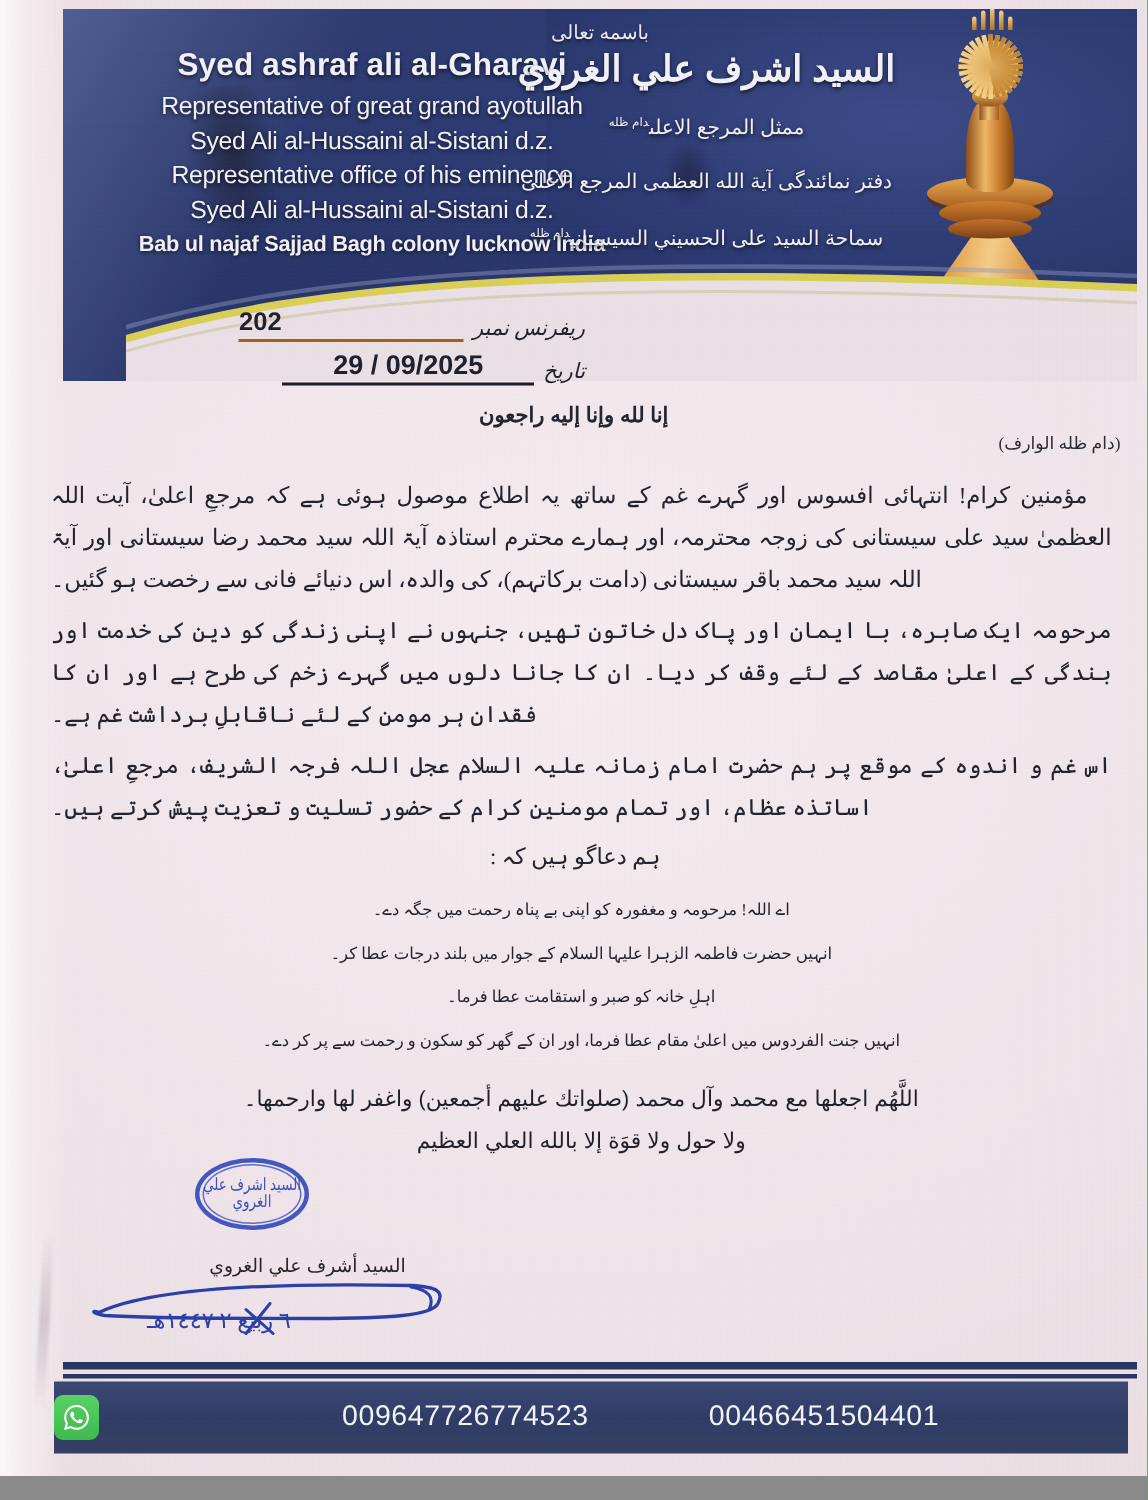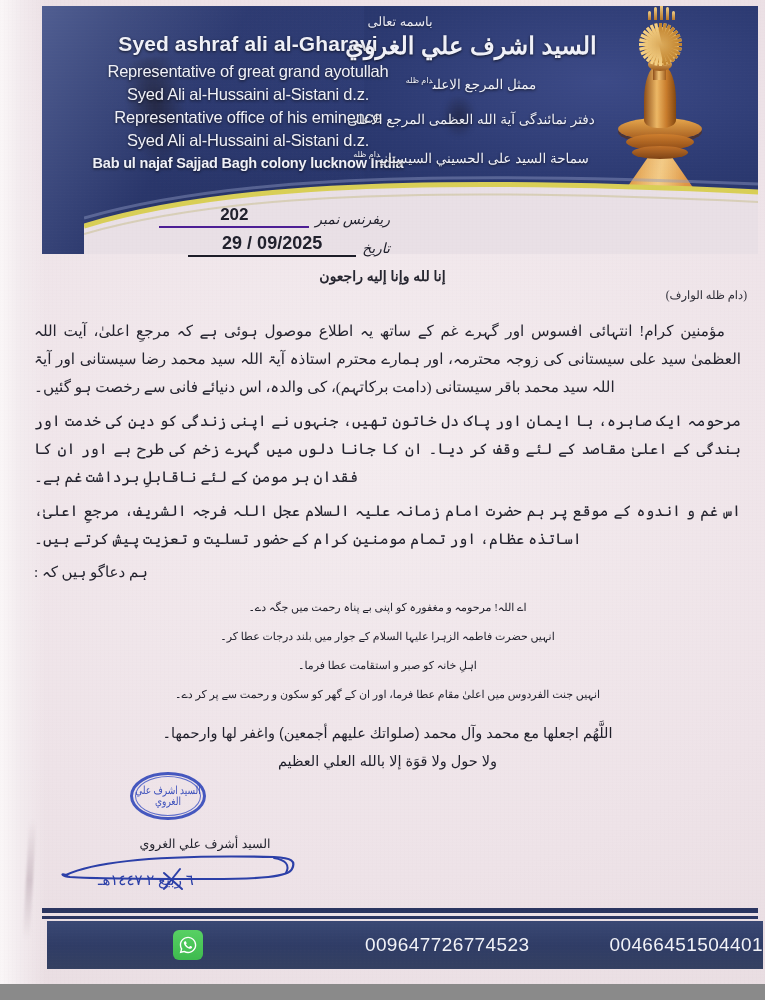--- a/index.html
+++ b/index.html
@@ -268,23 +268,22 @@
   }
   .ref-label {
     font-size: 14px;
     font-style: italic;
     font-family: "Liberation Serif", serif;
     white-space: nowrap;
   }
   .ref-value {
     font-size: 17px;
     font-weight: bold;
-    border-bottom: 2px solid #4c1d95;
+    border-bottom: 2px solid #a16207;
     min-width: 150px;
-    text-align: center;
     padding-bottom: 1px;
     direction: ltr;
   }
   .date-value {
     font-size: 18px;
     font-weight: bold;
     border-bottom: 2px solid #1d1d28;
     min-width: 168px;
     text-align: center;
     padding-bottom: 1px;
@@ -324,21 +323,21 @@
     text-align-last: left;
     margin: 0 0 6px 0;
     letter-spacing: .1px;
   }
   .para.first { text-indent: 16px; }
   .lead-in {
     font-family: "Liberation Serif", serif;
     font-size: 15px;
     line-height: 26px;
     margin: 4px 0 8px 0;
-    text-align: left;
+    text-align: center;
     padding-right: 8px;
   }
   .prayers {
     margin-top: 4px;
     text-align: center;
   }
   .prayer-line {
     font-family: "Liberation Serif", serif;
     font-size: 11px;
     line-height: 29px;
@@ -426,26 +425,25 @@
     background: #2a3560;
   }
   .footer-rule2 {
     position: absolute;
     left: 42px; top: 916px;
     width: 716px; height: 3px;
     background: #2a3560;
   }
   .footer {
     position: absolute;
-    left: 47px; top: 921px;
+    left: 36px; top: 921px;
     width: 716px; height: 48px;
     background: linear-gradient(180deg, #3a4874 0%, #2f3c66 50%, #344061 100%);
     display: flex;
     align-items: center;
-    justify-content: flex-end;
   }
   .wa-icon {
     margin-left: 0;
     margin-right: 128px;
     width: 30px; height: 30px;
     border-radius: 6px;
     background: linear-gradient(180deg, #57d163, #3dbb4e);
     display: flex;
     align-items: center;
     justify-content: center;

